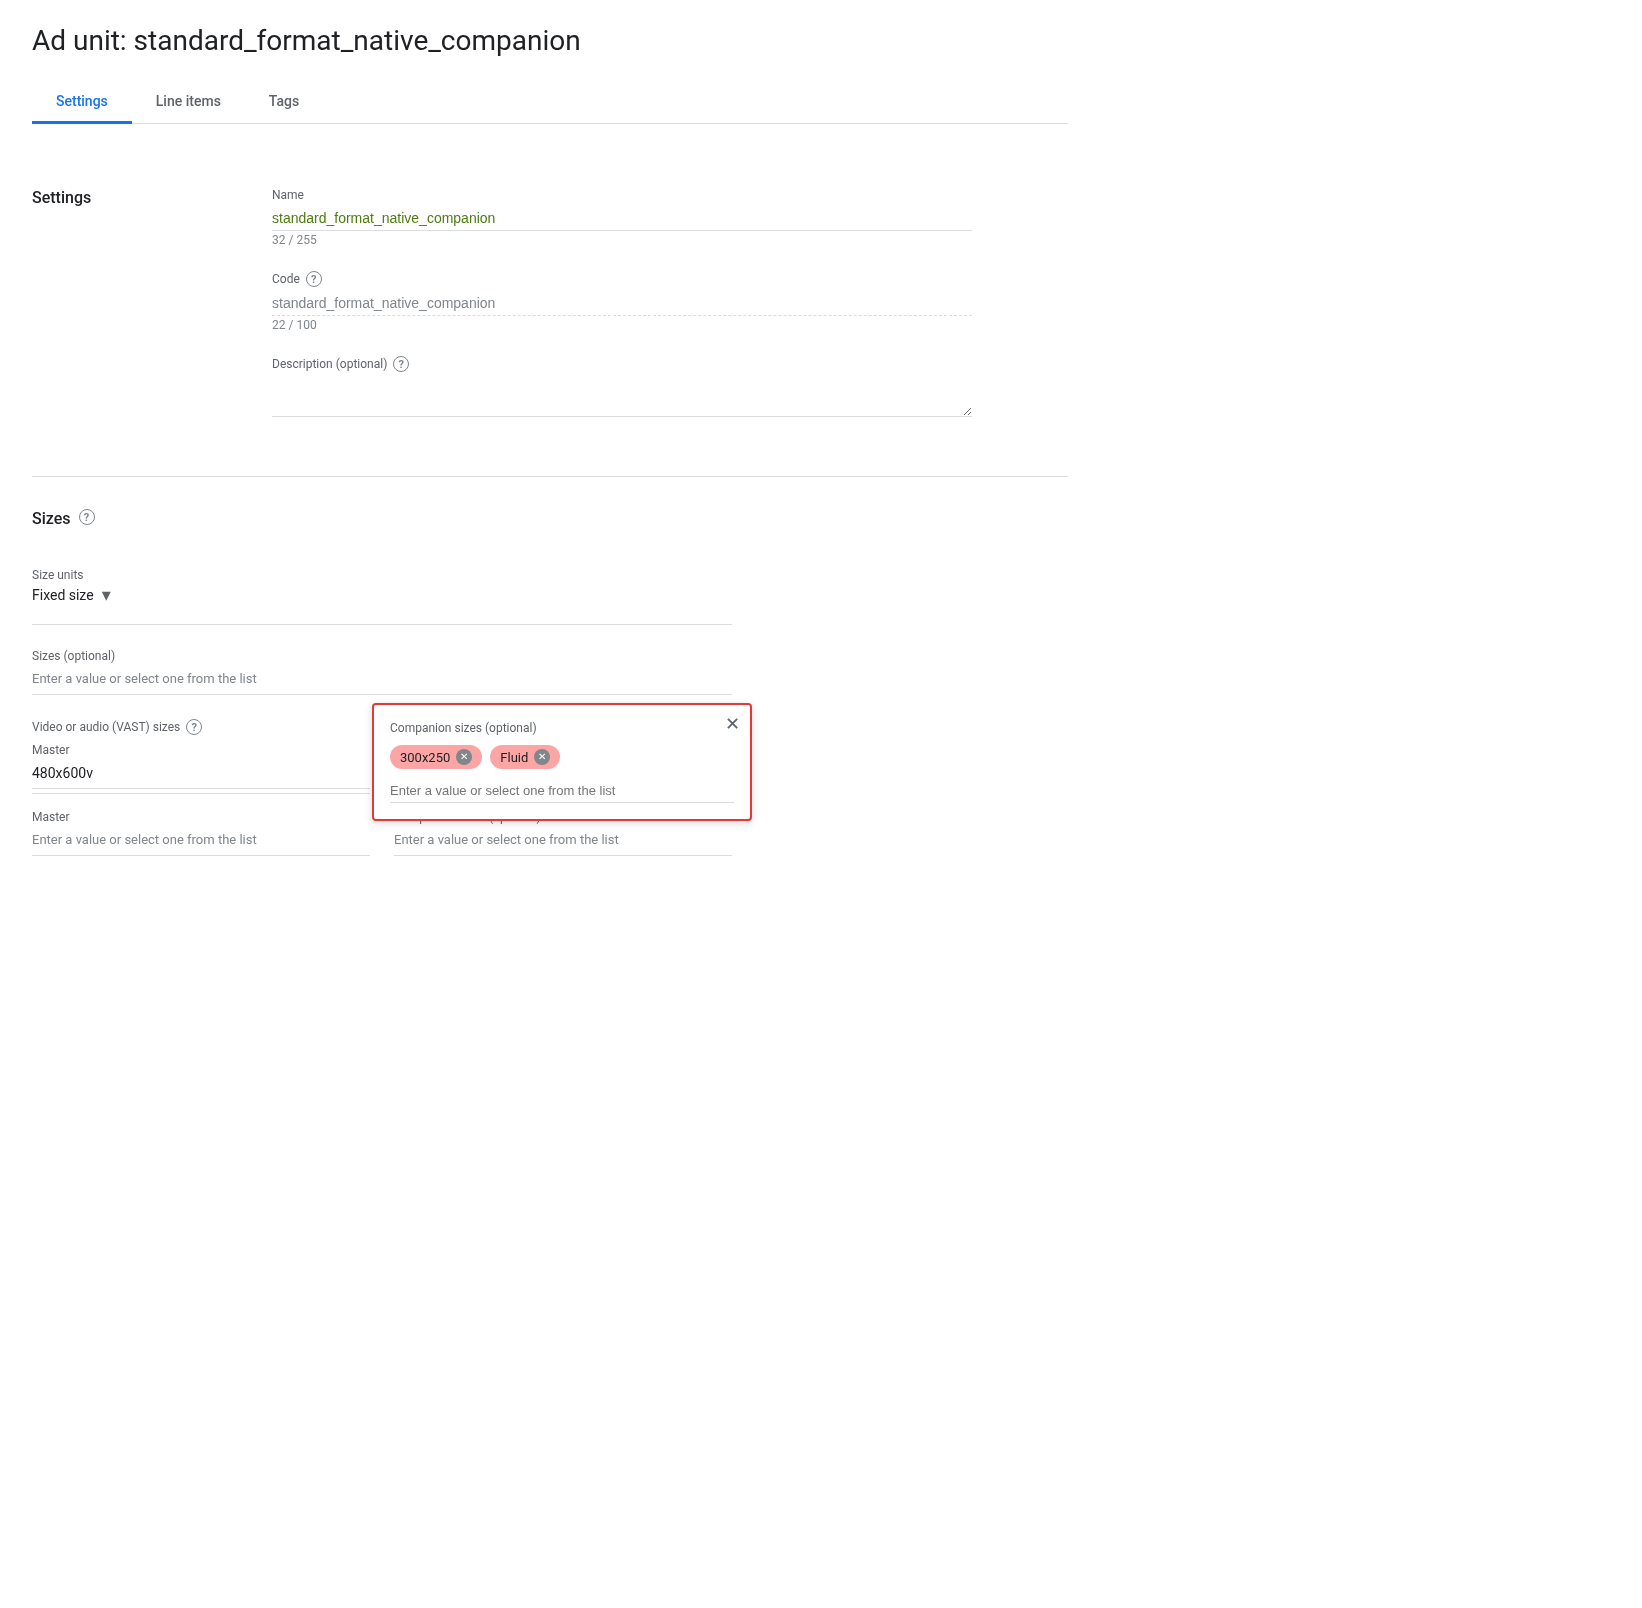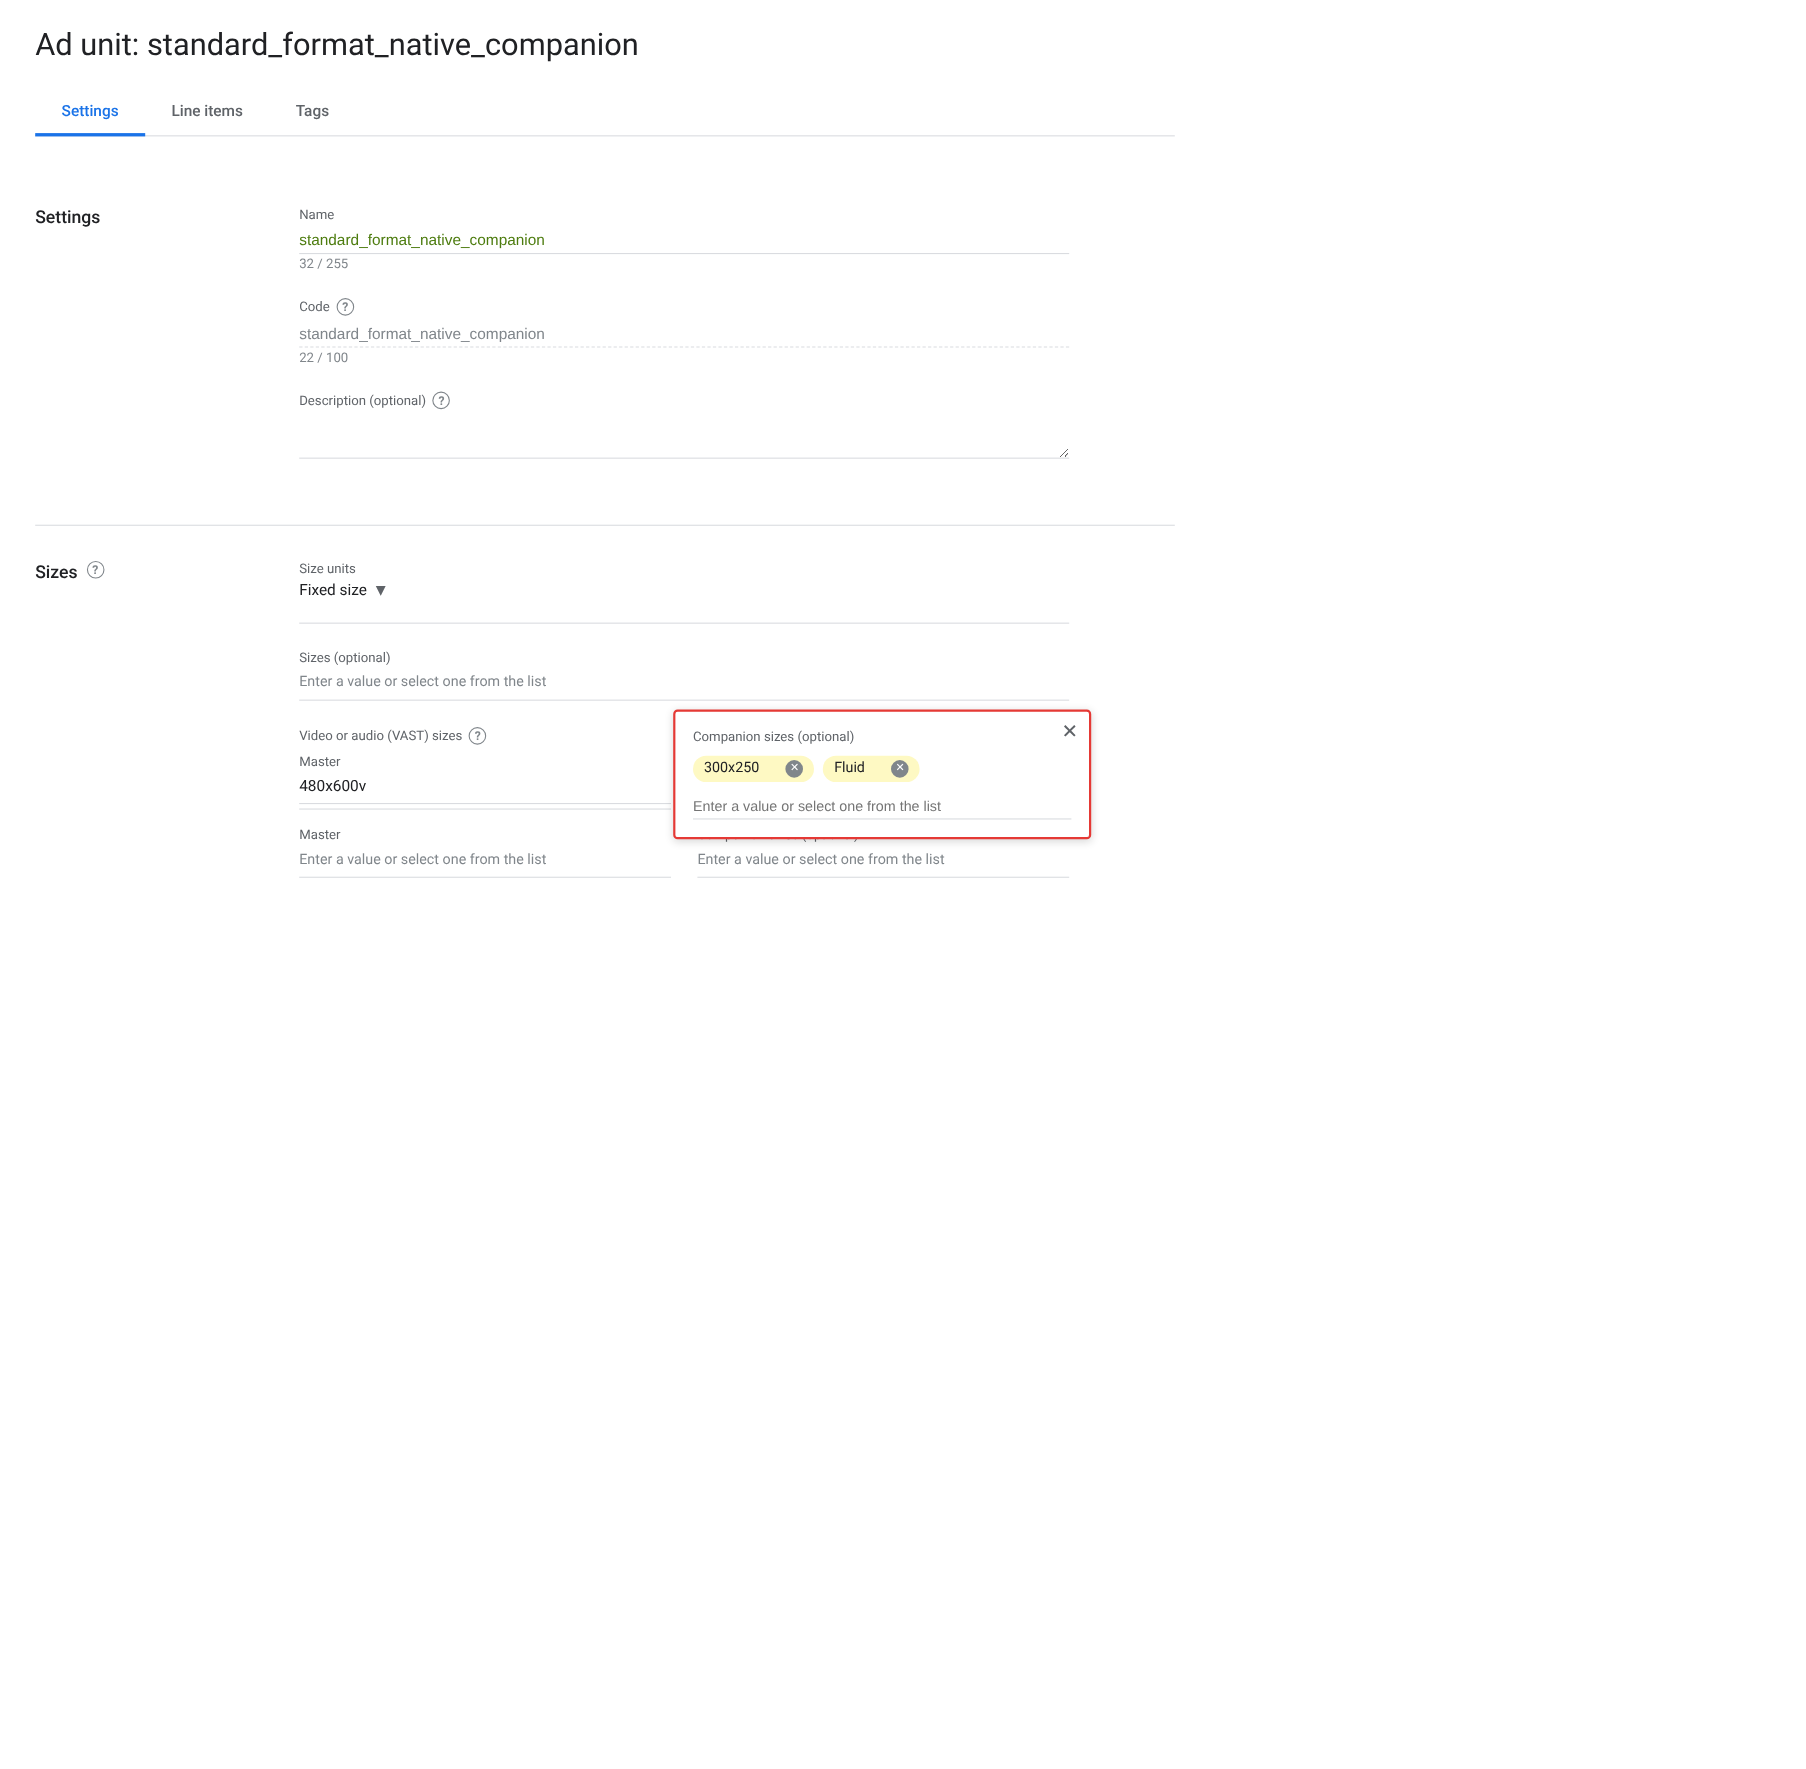--- a/index.html
+++ b/index.html
@@ -192,23 +192,23 @@
     }
     .chips-row {
       display: flex;
       flex-wrap: wrap;
       gap: 8px;
       margin-bottom: 10px;
       align-items: center;
     }
     .chip {
       display: inline-flex;
-      align-items: flex-start;
-      gap: 24px;
-      background: #fef9c3;
+      align-items: center;
+      gap: 6px;
+      background: #fca5a5;
       border-radius: 16px;
       padding: 4px 10px;
       font-size: 13px;
       color: #202124;
     }
     .chip-remove {
       display: inline-flex;
       align-items: center;
       justify-content: center;
       width: 16px;
@@ -293,21 +293,21 @@
       <div class="field-group">
         <div class="field-label">
           <span>Description (optional)</span>
           <span class="help-icon">?</span>
         </div>
         <textarea class="description-input" rows="2" style=""></textarea>
       </div>
     </div>
   </div>
 
-  <div class="section" style="border-bottom:none;">
+  <div class="section" style="border-bottom:none;flex-direction:column;">
     <div class="section-label">
       <span>Sizes</span>
       <span class="help-icon">?</span>
     </div>
     <div class="section-content">
 
       <div class="field-group">
         <div class="field-label">Size units</div>
         <div class="size-mode-row">
           <span class="size-mode-text">Fixed size</span>

